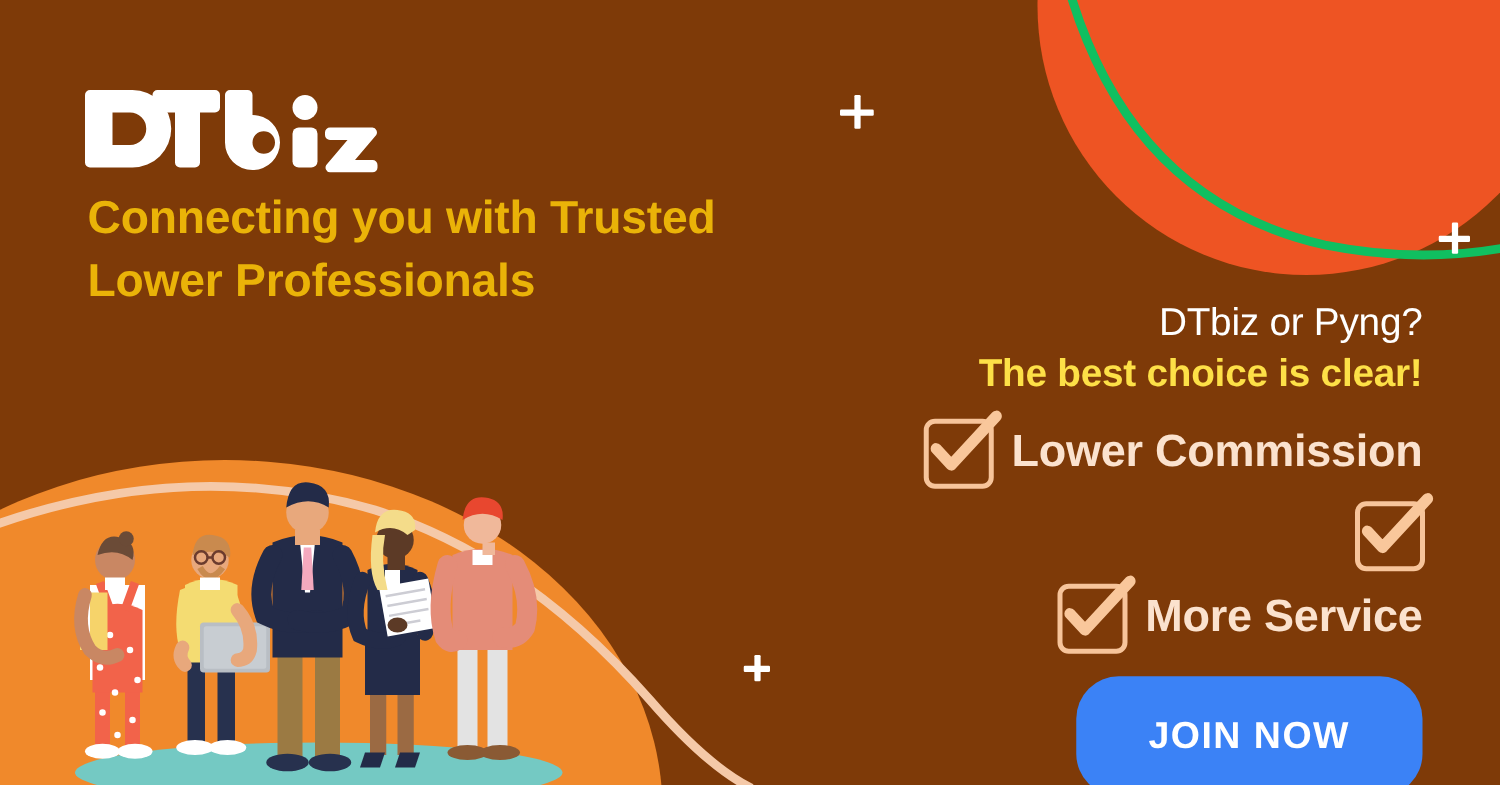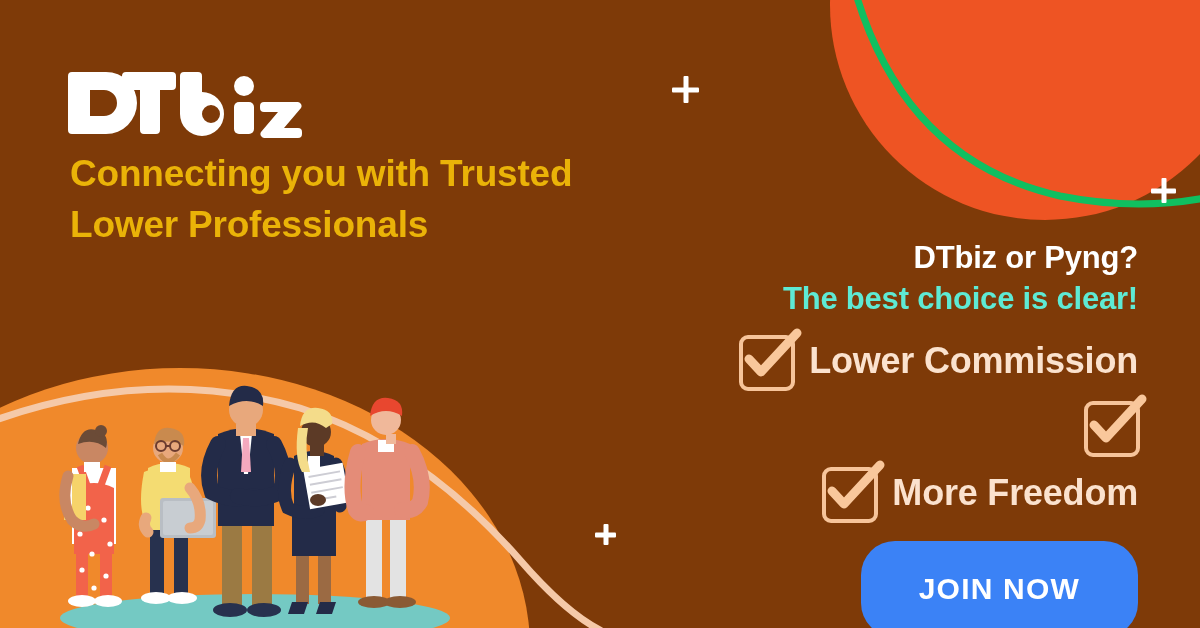--- a/index.html
+++ b/index.html
@@ -93,26 +93,26 @@
   .right {
     position: absolute;
     right: 62px;
     top: 240px;
     width: 470px;
     text-align: right;
   }
   .headline-1 {
     color: #FFFFFF;
     font-size: 31px;
-    font-weight: bold;
+    font-weight: normal;
     line-height: 1.16;
     letter-spacing: -0.2px;
   }
   .headline-2 {
-    color: #5eead4;
+    color: #fde047;
     font-size: 31px;
     font-weight: bold;
     line-height: 1.16;
     letter-spacing: -0.2px;
     margin-top: 5px;
   }
 
   .checklist {
     margin-top: 16px;
     display: flex;
@@ -345,21 +345,21 @@
         </span>
       </div>
 
       <div class="check-row">
         <span class="checkbox">
           <span class="box"></span>
           <svg width="64" height="64" viewBox="0 0 64 64">
             <path d="M14 34 L26 47 L62 8" fill="none" stroke="#F9C79B" stroke-width="9" stroke-linecap="round" stroke-linejoin="round"></path>
           </svg>
         </span>
-        <span class="check-label">More Freedom</span>
+        <span class="check-label">More Service</span>
       </div>
 
     </div>
 
     <button class="cta">JOIN NOW</button>
   </div>
 
 </div>
 
 </body></html>

